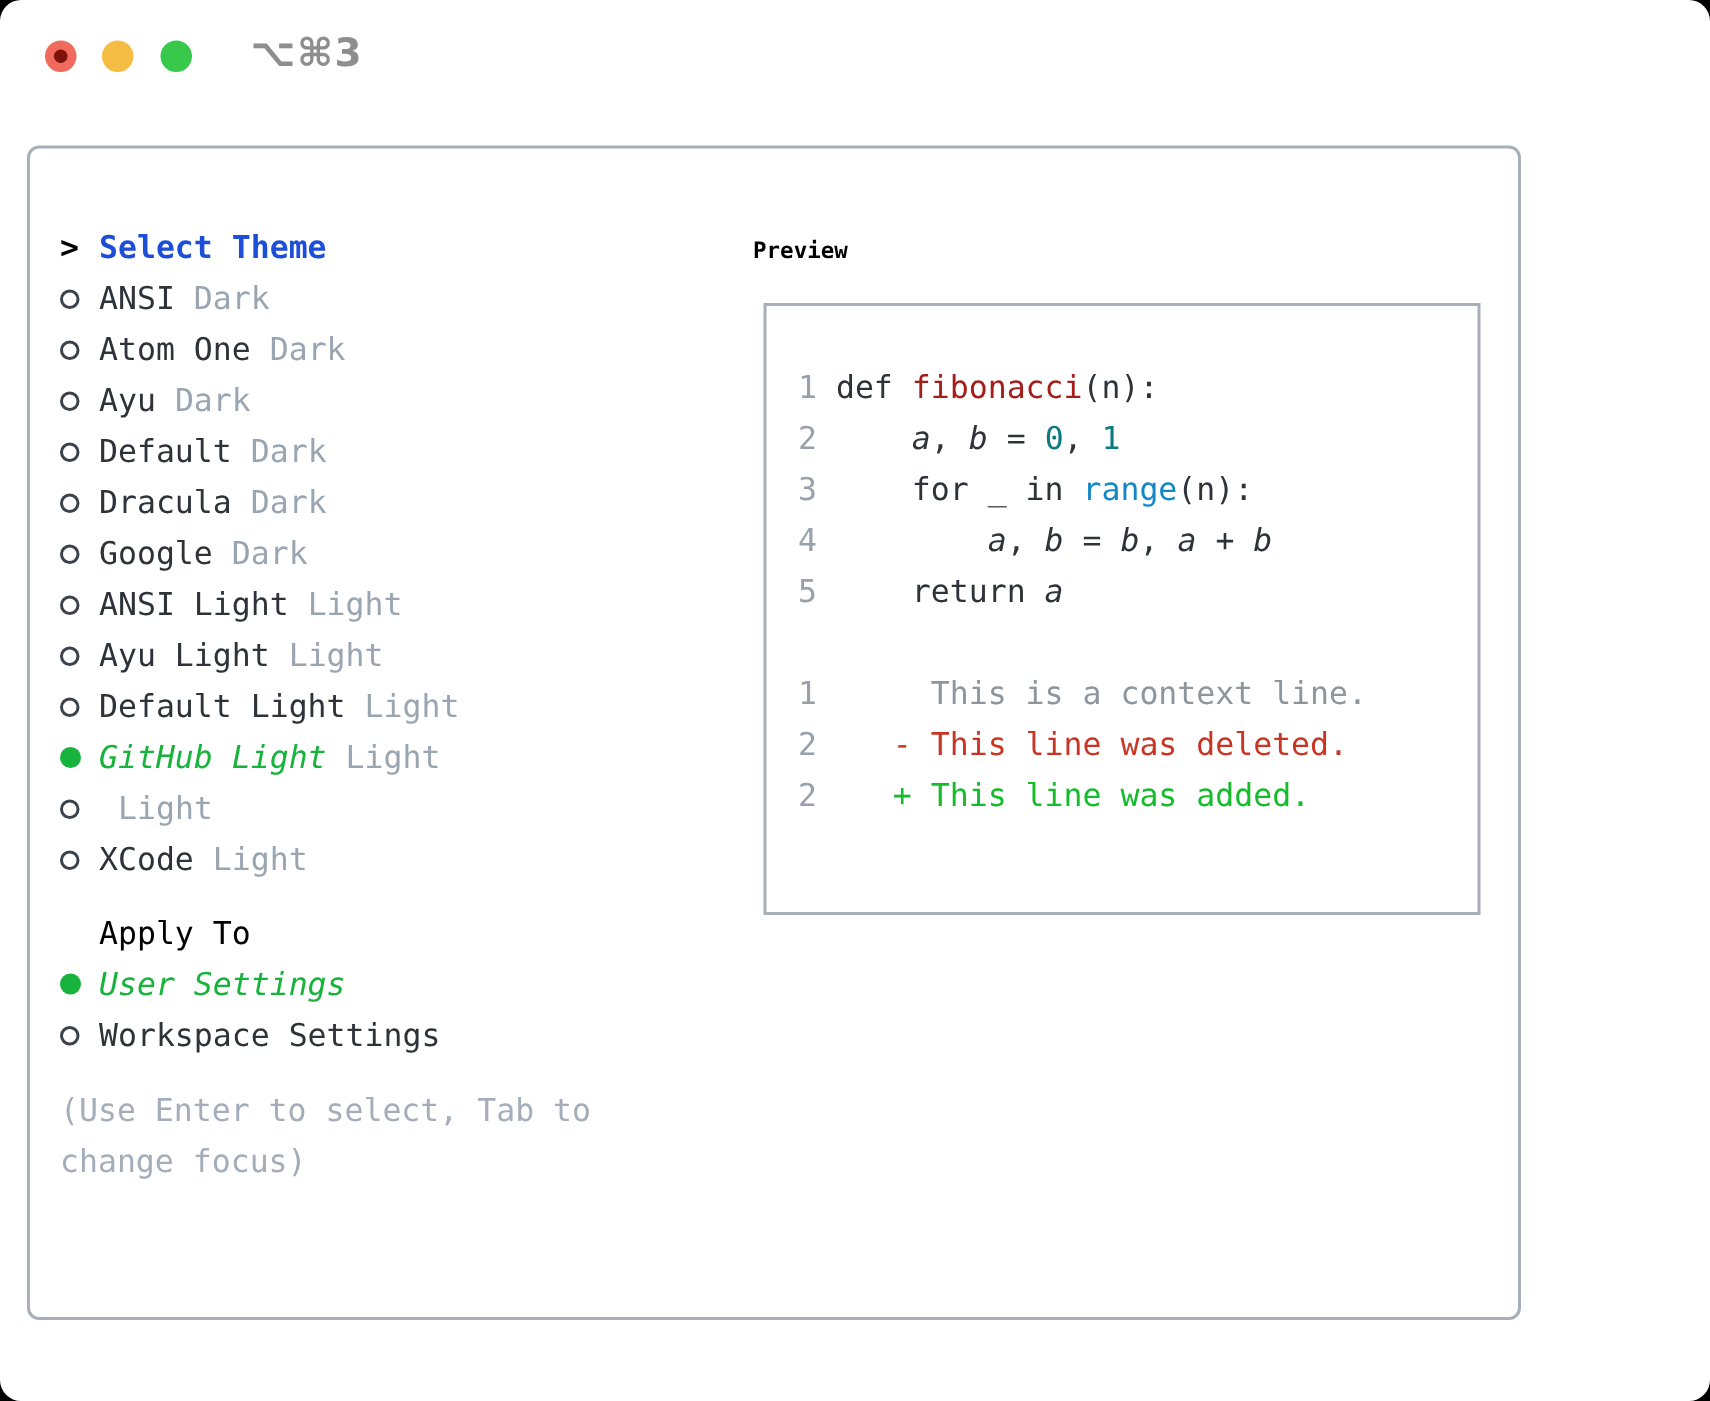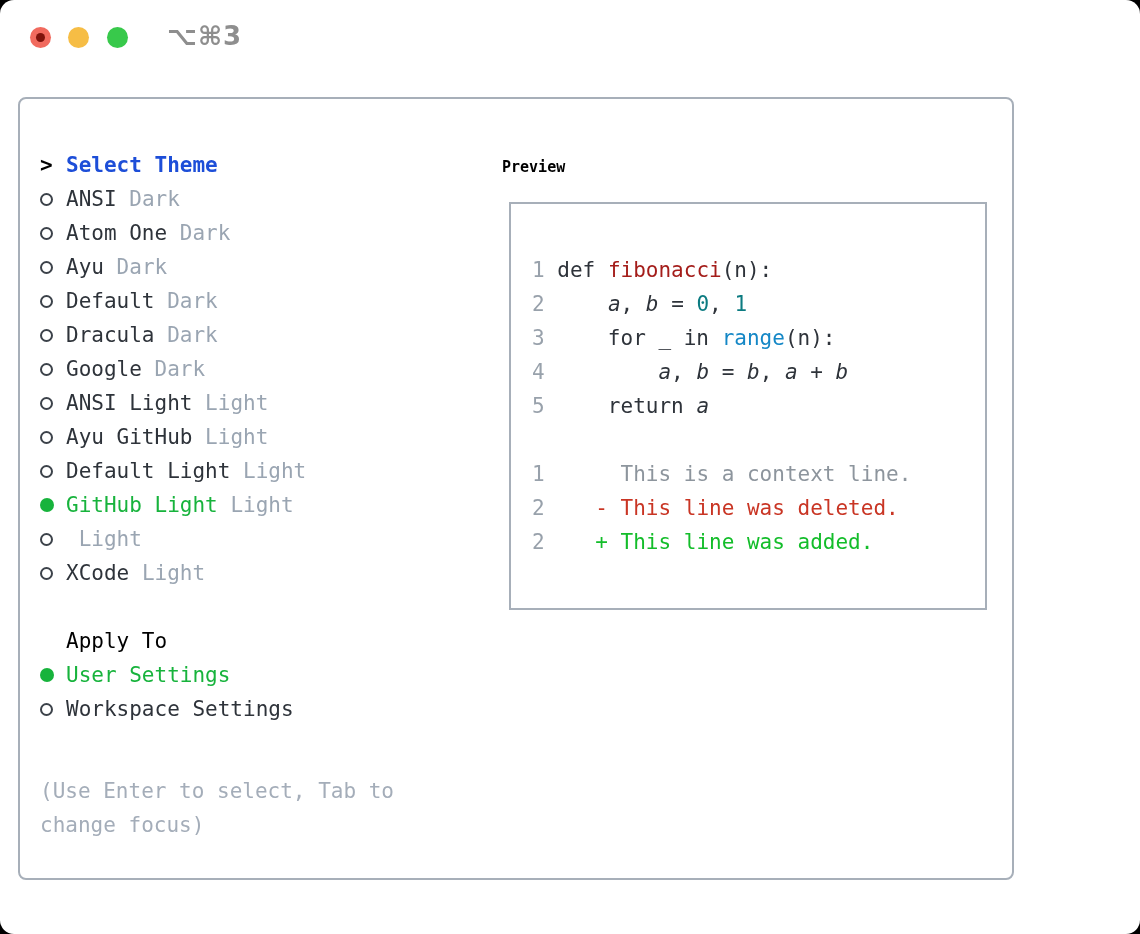--- a/index.html
+++ b/index.html
@@ -27,32 +27,32 @@
   }
   .left-col{position:absolute;left:20px;top:49px;font-size:21px;line-height:34px;}
   .row{display:flex;align-items:center;height:34px;white-space:pre;}
   .bullet-cell{width:26px;flex:0 0 26px;display:flex;align-items:center;}
   .radio{width:13px;height:13px;border:2px solid #3c424a;border-radius:50%;box-sizing:border-box;}
   .radio.sel{width:14px;height:14px;border:none;background:var(--green);}
   .prompt{font-weight:bold;color:#000;}
   .heading{font-weight:bold;color:#1d4ed8;}
   .apply-title{color:#000;}
   .name{color:var(--text);}
-  .name.sel{color:var(--green);}
+  .name.sel{color:var(--green);font-style:italic;}
   .tag{color:var(--tag);}
-  .gap{margin-top:34px;}
-  .hint{margin-top:48px;width:400px;color:var(--hint);white-space:normal;}
+  .gap{margin-top:15px;}
+  .hint{margin-top:16px;width:400px;color:var(--hint);white-space:normal;}
   
   .preview-title{
     position:absolute;left:482px;top:51px;height:34px;line-height:34px;
     font-size:15px;font-weight:bold;color:#000;
   }
   .preview-box{
     position:absolute;left:489px;top:103px;width:478px;height:408px;box-sizing:border-box;
-    border:2px solid var(--border);padding:49px 0 0 21px;background:#fff;
+    border:2px solid var(--border);padding:37px 0 0 21px;background:#fff;
   }
   .code-line{height:34px;line-height:34px;font-size:21px;white-space:pre;color:var(--text);}
   .spacer{height:34px;}
   .ln{color:var(--gutter);}
   .seg.func{color:var(--func);}
   .seg.builtin{color:var(--builtin);}
   .seg.number{color:var(--num);}
   .seg.italic{font-style:italic;}
   .diff-context{color:var(--context);}
   .diff-deleted{color:var(--deleted);}
@@ -78,21 +78,21 @@
         <span class="heading">Select Theme</span>
       </div>
       <div id="theme-list">
           <div class="row"><span class="bullet-cell"><span class="radio"></span></span><span class="name">ANSI</span><span> </span><span class="tag">Dark</span></div>
           <div class="row"><span class="bullet-cell"><span class="radio"></span></span><span class="name">Atom One</span><span> </span><span class="tag">Dark</span></div>
           <div class="row"><span class="bullet-cell"><span class="radio"></span></span><span class="name">Ayu</span><span> </span><span class="tag">Dark</span></div>
           <div class="row"><span class="bullet-cell"><span class="radio"></span></span><span class="name">Default</span><span> </span><span class="tag">Dark</span></div>
           <div class="row"><span class="bullet-cell"><span class="radio"></span></span><span class="name">Dracula</span><span> </span><span class="tag">Dark</span></div>
           <div class="row"><span class="bullet-cell"><span class="radio"></span></span><span class="name">Google</span><span> </span><span class="tag">Dark</span></div>
           <div class="row"><span class="bullet-cell"><span class="radio"></span></span><span class="name">ANSI Light</span><span> </span><span class="tag">Light</span></div>
-          <div class="row"><span class="bullet-cell"><span class="radio"></span></span><span class="name">Ayu GitHub</span><span> </span><span class="tag">Light</span></div>
+          <div class="row"><span class="bullet-cell"><span class="radio"></span></span><span class="name">Ayu Light</span><span> </span><span class="tag">Light</span></div>
           <div class="row"><span class="bullet-cell"><span class="radio"></span></span><span class="name">Default Light</span><span> </span><span class="tag">Light</span></div>
           <div class="row"><span class="bullet-cell"><span class="radio sel"></span></span><span class="name sel">GitHub Light</span><span> </span><span class="tag">Light</span></div>
           <div class="row"><span class="bullet-cell"><span class="radio"></span></span><span> </span><span class="tag">Light</span></div>
           <div class="row"><span class="bullet-cell"><span class="radio"></span></span><span class="name">XCode</span><span> </span><span class="tag">Light</span></div>
         </div>
 
       <div class="row gap">
         <span class="bullet-cell"></span>
         <span class="apply-title">Apply To</span>
       </div>

